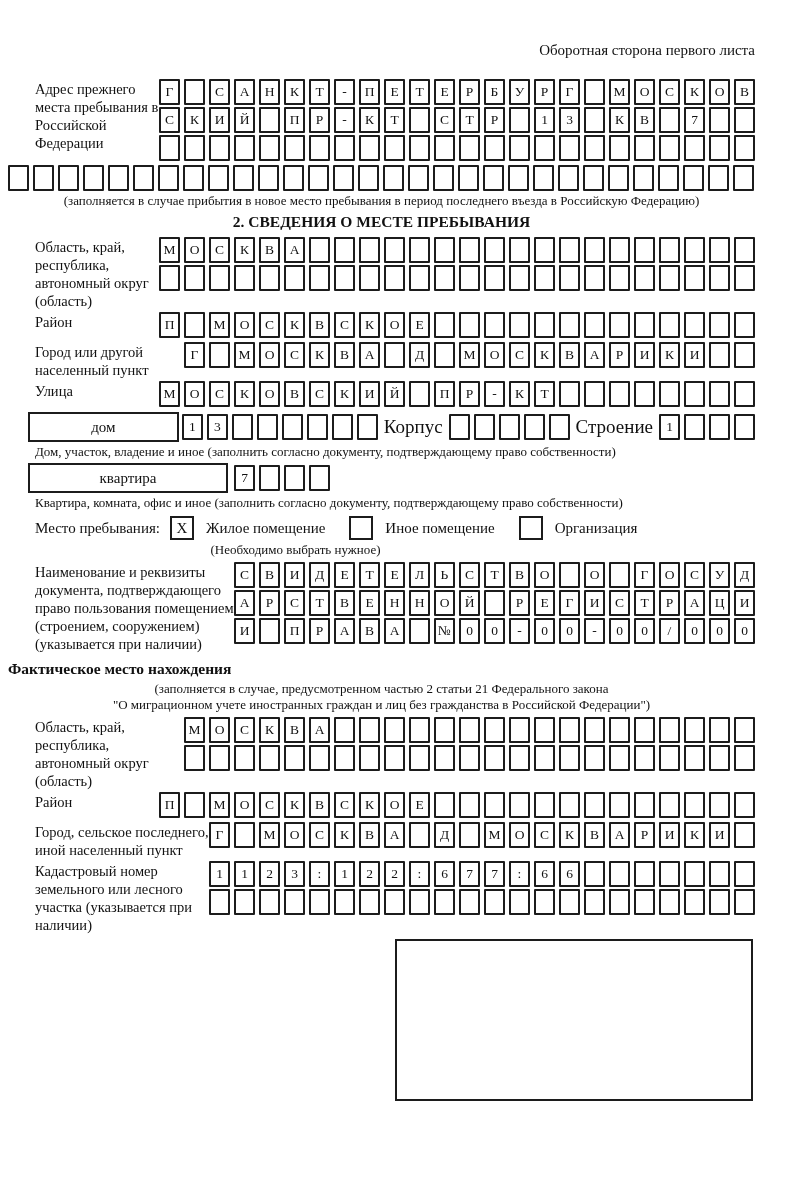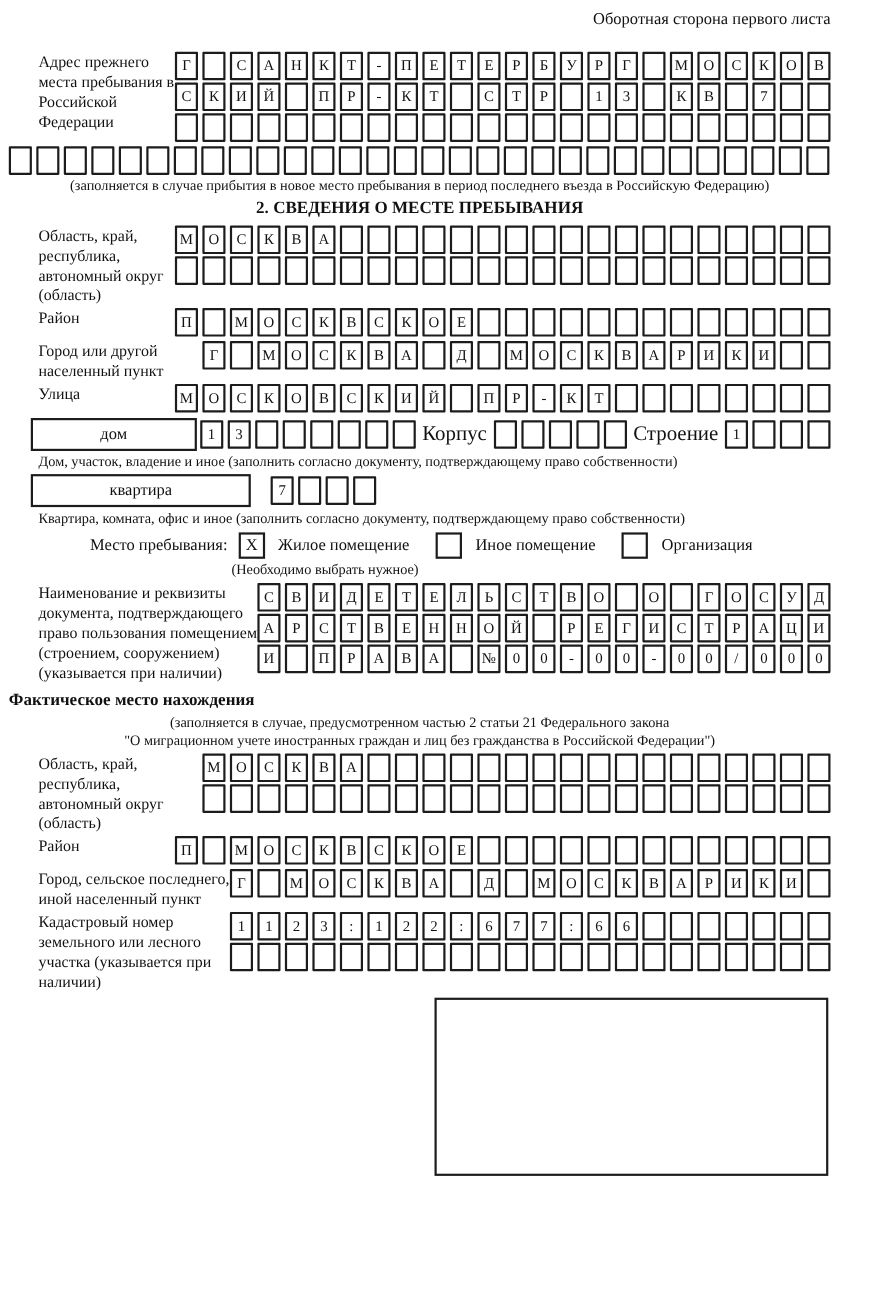--- a/index.html
+++ b/index.html
@@ -4,21 +4,21 @@
 <style>
   * { box-sizing: border-box; }
   html, body { margin: 0; padding: 0; }
   body {
     width: 800px; height: 1180px; overflow: hidden;
     background: #ffffff; color: #111;
     font-family: "Liberation Serif", "DejaVu Serif", serif;
   }
   .page { padding: 10px 45px 0 8px; width: 800px; }
 
-  .top-title { text-align: right; font-size: 15px; line-height: 17px; }
+  .top-title { text-align: right; font-size: 15px; line-height: 17px; margin-top: 32px; }
 
   
   .box-row { display: flex; gap: 4px; margin-bottom: 2px; }
   .cbox {
     flex: 0 0 21px; width: 21px; height: 26px;
     border: 2px solid #1c1c1c; border-radius: 1px;
     display: inline-flex; align-items: center; justify-content: center;
     font-size: 13.5px; line-height: 1; background: #fff;
   }
 
@@ -40,23 +40,23 @@
   .dom-row { display: flex; align-items: center; gap: 3px; margin: 3px 0 2px 20px; }
   .dom-row .box-row, .kv-row .box-row { margin-bottom: 0; }
   .wide-box {
     border: 2px solid #1c1c1c; height: 30px;
     display: flex; align-items: center; justify-content: center;
     font-size: 15px; background: #fff;
   }
   .w-dom { width: 165px; }
   .w-kv { width: 200px; }
   .inline-label { font-size: 19px; white-space: nowrap; padding: 0 3px; text-align: right; }
-  .kv-row { display: flex; align-items: center; gap: 18px; margin: 3px 0 2px 20px; }
-
-  .mesto-row { display: flex; align-items: center; margin-top: 5px; font-size: 15px; padding-left: 27px; justify-content: center; }
+  .kv-row { display: flex; align-items: center; gap: 6px; margin: 3px 0 2px 20px; }
+
+  .mesto-row { display: flex; align-items: center; margin-top: 5px; font-size: 15px; padding-left: 27px; }
   .mesto-label { margin-right: 10px; }
   .opt { display: flex; align-items: center; margin-right: 24px; }
   .chk {
     width: 24px; height: 24px; border: 2px solid #1c1c1c;
     display: inline-flex; align-items: center; justify-content: center;
     font-size: 15px; margin-right: 12px; background: #fff;
   }
   .mesto-note { padding-left: 155px; width: 420px; text-align: center; margin: 2px 0 4px; }
 
   .fakt-title { text-align: left; font-weight: bold; font-size: 15.5px; margin: 7px 0 3px; }

